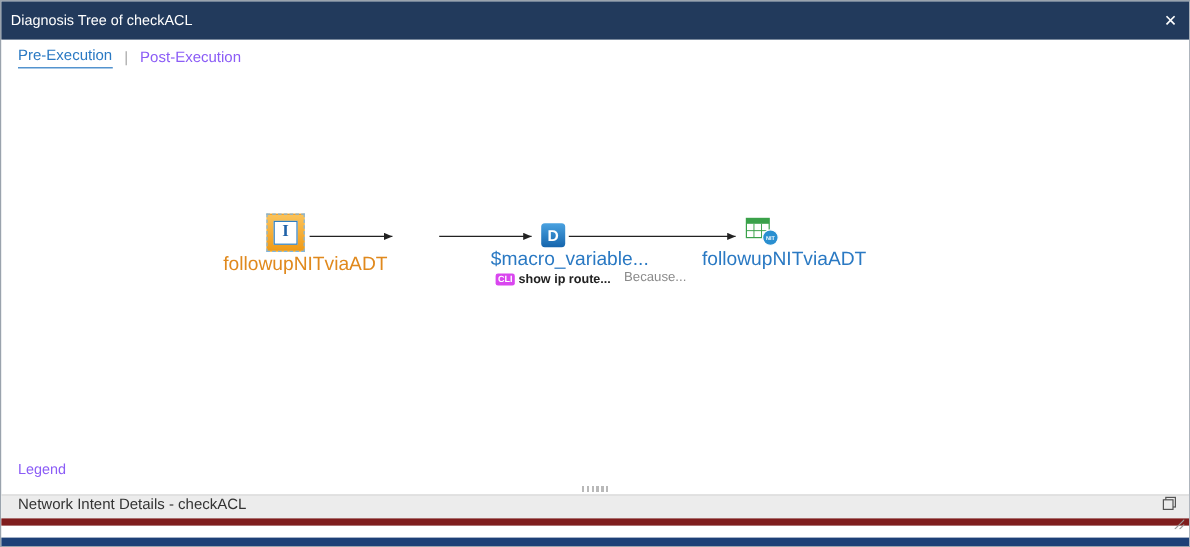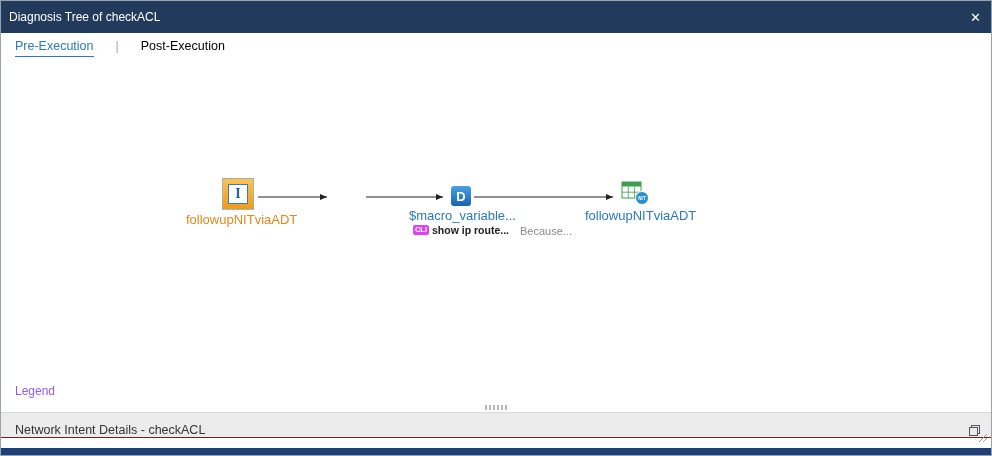--- a/index.html
+++ b/index.html
@@ -10,28 +10,28 @@
   }
   
   .titlebar{
     position:absolute;left:0;top:0;right:0;height:32px;background:#223a5c;
     color:#fff;display:flex;align-items:center;justify-content:space-between;
     padding:0 10px 0 8px;box-sizing:border-box;
   }
   .titlebar .title{font-size:12px;}
   .titlebar .close{font-size:13px;line-height:1;cursor:pointer;}
   
-  .tabs{position:absolute;left:14px;top:38px;display:flex;align-items:flex-start;gap:22px;font-size:12.5px;}
+  .tabs{position:absolute;left:14px;top:38px;display:flex;align-items:center;gap:10px;font-size:12.5px;}
   .tab-pre{color:#2a79c3;border-bottom:1px solid #2a79c3;padding-bottom:3px;cursor:pointer;}
   .tab-sep{color:#a8a8a8;}
-  .tab-post{color:#000000;cursor:pointer;}
+  .tab-post{color:#8b5cf6;cursor:pointer;}
   
   .edges{position:absolute;left:0;top:0;width:992px;height:410px;pointer-events:none;}
   .node{position:absolute;text-align:center;cursor:pointer;}
-  .node .lbl{font-size:13px;margin-top:2px;white-space:nowrap;}
+  .node .lbl{font-size:16px;margin-top:2px;white-space:nowrap;}
   .blue-lbl{color:#2a79c3;}
   .orange-lbl{color:#e0891d;}
   
   .node-intent{left:185px;top:177px;width:104px;}
   .intent-outer{
     width:30px;height:30px;margin:0 auto;border:1px dashed #7fb7e4;
     background:linear-gradient(180deg,#fbc35a,#f09a16);
     display:flex;align-items:center;justify-content:center;
   }
   .intent-inner{
@@ -62,22 +62,22 @@
   .because{position:absolute;left:510px;top:176px;width:70px;text-align:center;
     color:#8a8a8a;font-size:11px;margin-top:48px;}
   
   .legend{position:absolute;left:14px;top:383px;color:#8b5cf6;font-size:12px;cursor:pointer;}
   
   .grip{position:absolute;left:484px;top:404px;width:24px;height:5px;
     background:repeating-linear-gradient(90deg,#b9b9b9 0 2px,transparent 2px 4px);cursor:row-resize;}
   
   .details-header{
     position:absolute;left:0;right:0;top:411px;height:26px;background:#ececec;
-    border-top:1px solid #d8d8d8;border-bottom:1px solid #7f1d1d;
-    display:flex;align-items:flex-end;justify-content:space-between;
+    border-top:1px solid #d8d8d8;border-bottom:6px solid #7f1d1d;
+    display:flex;align-items:flex-start;justify-content:space-between;
     padding:0 10px 0 14px;box-sizing:border-box;font-size:12.5px;color:#333;
   }
   .restore-btn{cursor:pointer;display:flex;align-items:center;}
   .resize-grip{position:absolute;right:4px;bottom:9px;cursor:nwse-resize;}
   .bottom-bar{position:absolute;left:0;right:0;bottom:0;height:7px;background:#1d4077;}
 </style>
 </head>
 <body>
 
 <div class="frame">

